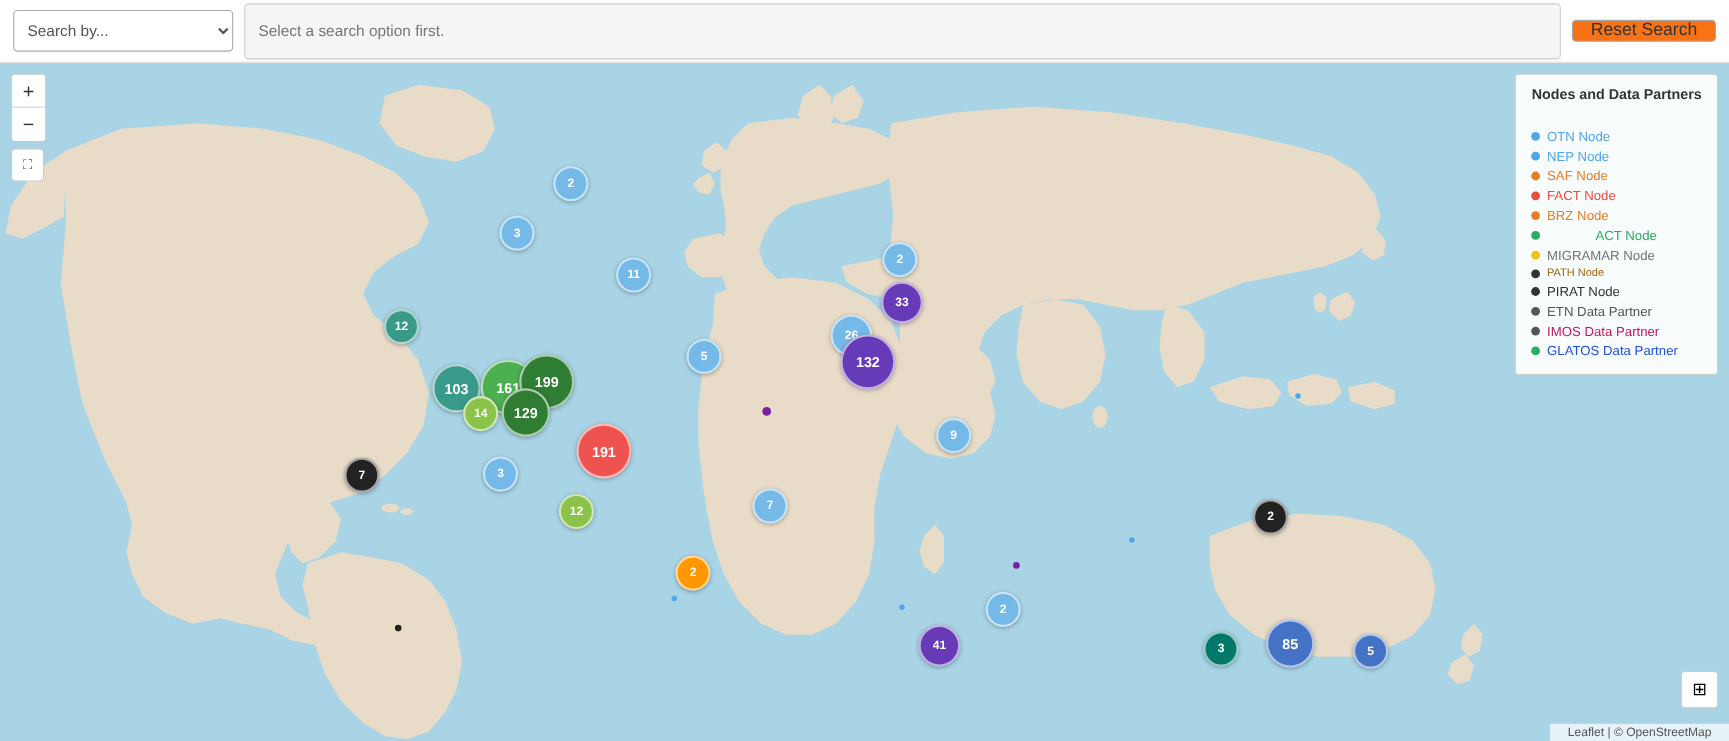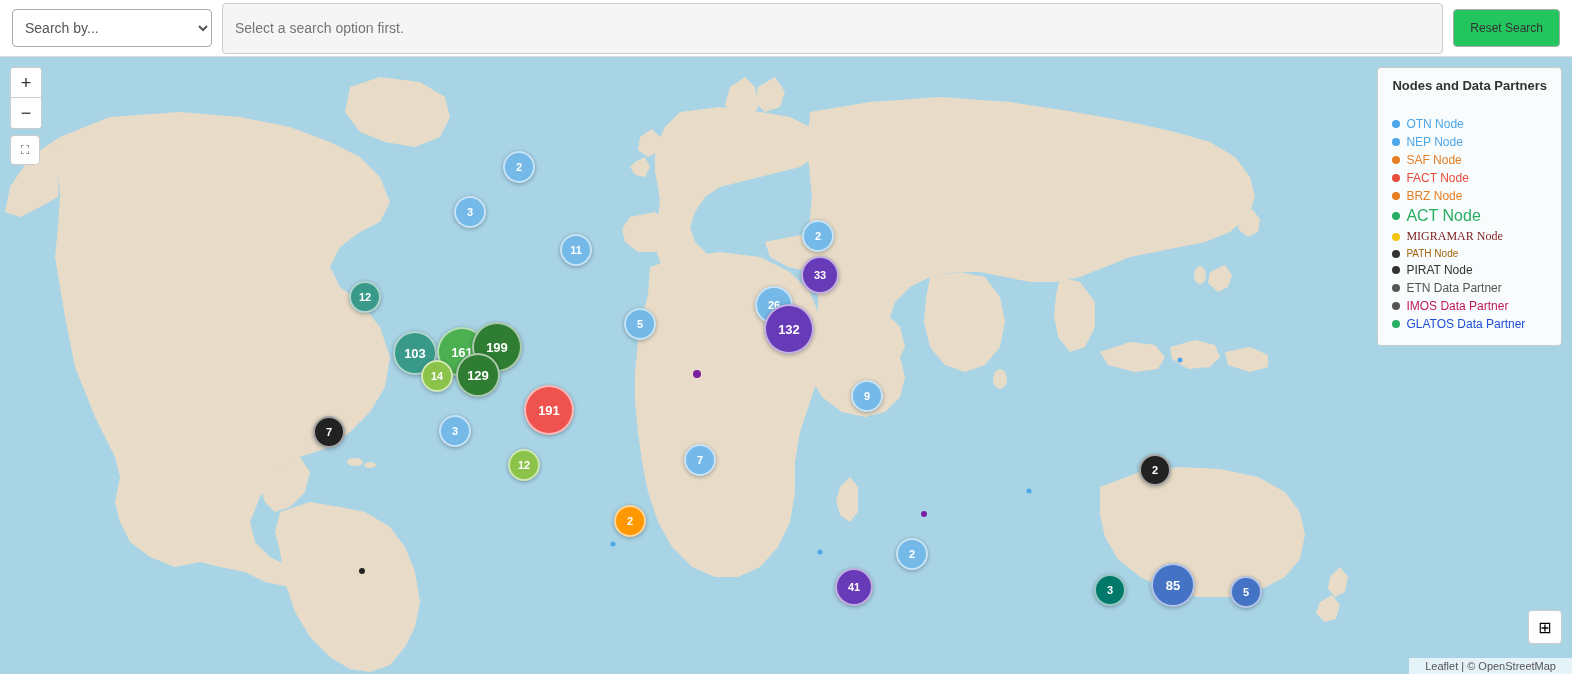--- a/index.html
+++ b/index.html
@@ -16,22 +16,22 @@
       padding: 0 8px; font-size: 14px; background: #fff; color: #555;
       appearance: auto;
     }
 
     #search-input {
       flex: 1; height: 51px; border: 1px solid #ccc; border-radius: 4px;
       padding: 0 12px; font-size: 14px; color: #999; background: #f5f5f5;
     }
 
     #reset-search-btn {
-      height: 38px; padding: 0 16px; border: 1px solid #aaa; border-radius: 4px;
-      background: #22c55e; font-size: 12px; cursor: pointer; white-space: nowrap;
+      height: 20px; padding: 0 16px; border: 1px solid #aaa; border-radius: 4px;
+      background: #f97316; font-size: 16px; cursor: pointer; white-space: nowrap;
       color: #333;
     }
 
     #map-container {
       position: absolute; top: 57px; left: 0; width: 1572px; height: 617px;
       overflow: hidden;
     }
 
     
     #map-bg {
@@ -214,25 +214,25 @@
           <div class="legend-item">
       <span class="legend-dot" style="background:#e74c3c"></span>
       <span style="color:#e74c3c;font-size:12px;">FACT Node</span>
     </div>
           <div class="legend-item">
       <span class="legend-dot" style="background:#e67e22"></span>
       <span style="color:#e67e22;font-size:12px;text-align:center;">BRZ Node</span>
     </div>
           <div class="legend-item">
       <span class="legend-dot" style="background:#27ae60"></span>
-      <span style="color:#27ae60;font-size:16px;">ACT Node</span>
+      <span style="color:#27ae60;font-size:12px;margin-left:44px;">ACT Node</span>
     </div>
           <div class="legend-item">
       <span class="legend-dot" style="background:#f1c40f"></span>
-      <span style="color:#7f1d1d;font-size:12px;font-family:Liberation Serif, serif;">MIGRAMAR Node</span>
+      <span style="color:#737373;font-size:12px;">MIGRAMAR Node</span>
     </div>
           <div class="legend-item">
       <span class="legend-dot" style="background:#333"></span>
       <span style="color:#a16207;font-size:10px;text-align:center;">PATH Node</span>
     </div>
           <div class="legend-item">
       <span class="legend-dot" style="background:#333"></span>
       <span style="color:#333;font-size:12px;">PIRAT Node</span>
     </div>
           <div class="legend-item">

